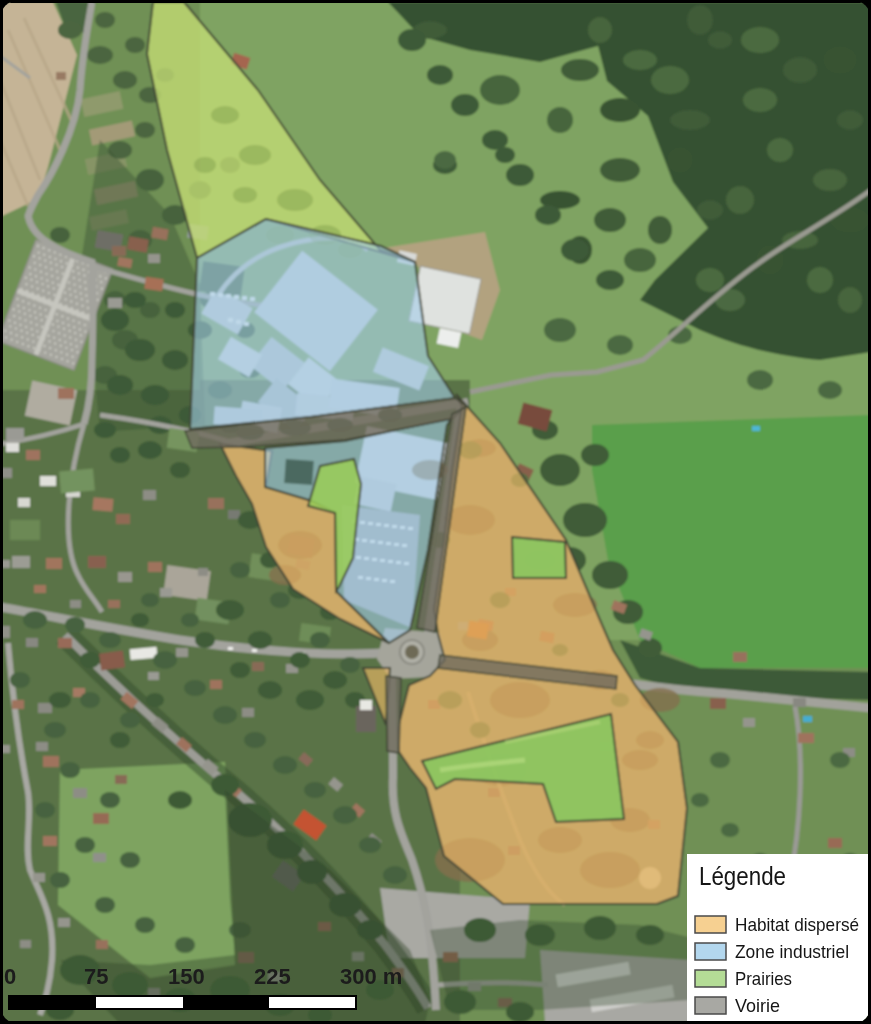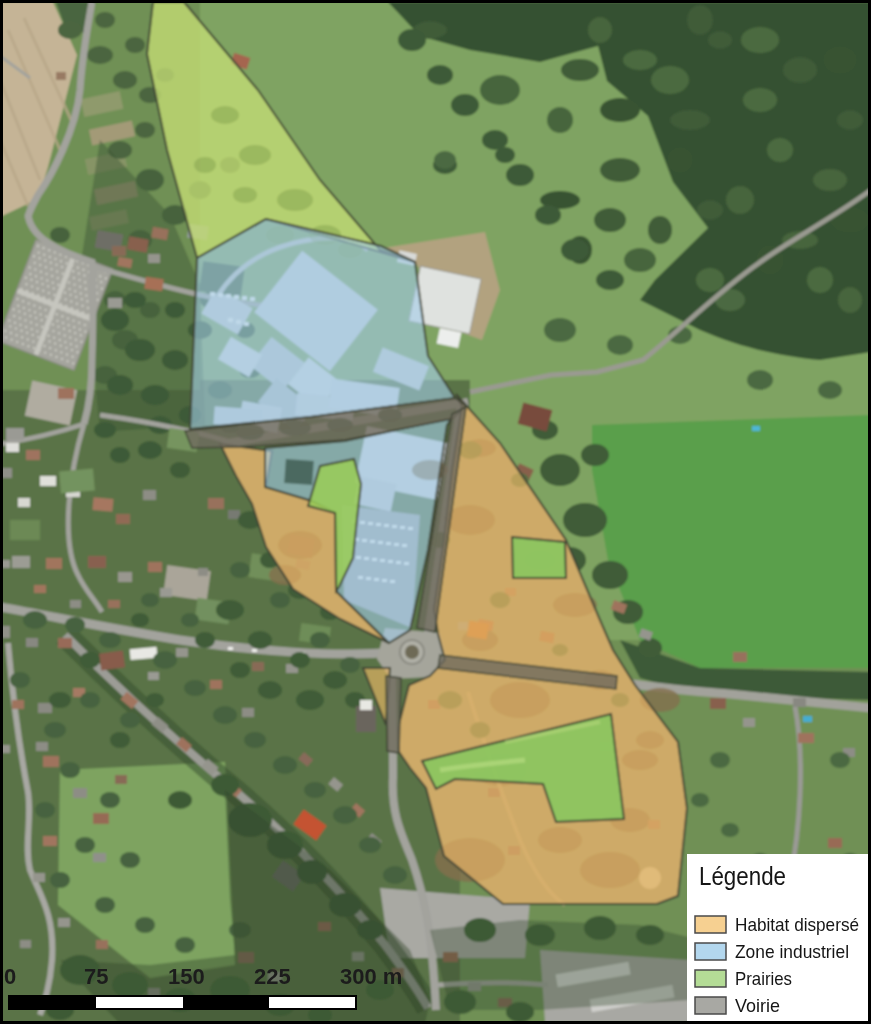--- a/index.html
+++ b/index.html
@@ -1,16 +1,16 @@
 <!DOCTYPE html>
 <html><head>
 <meta charset="utf-8">
 <style>
 html,body{margin:0;padding:0;background:#000;}
-#map{position:relative;width:871px;height:1024px;overflow:hidden;font-family:"Liberation Sans",sans-serif;}
+#map{position:relative;width:871px;height:1024px;overflow:hidden;font-family:"Liberation Sans",sans-serif;border-radius:19px;}
 </style>
 </head>
 <body>
 
 <div id="map">
 <svg width="871" height="1024" viewBox="0 0 871 1024" xmlns="http://www.w3.org/2000/svg">
 <defs>
 <clipPath id="frame">
           <rect x="3" y="2" width="865" height="1019"></rect>
         </clipPath>

